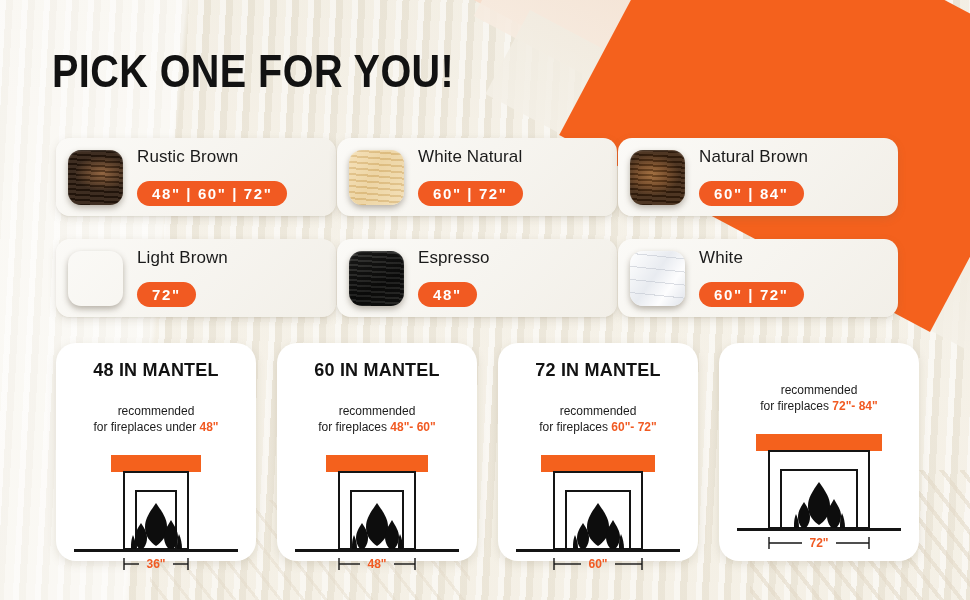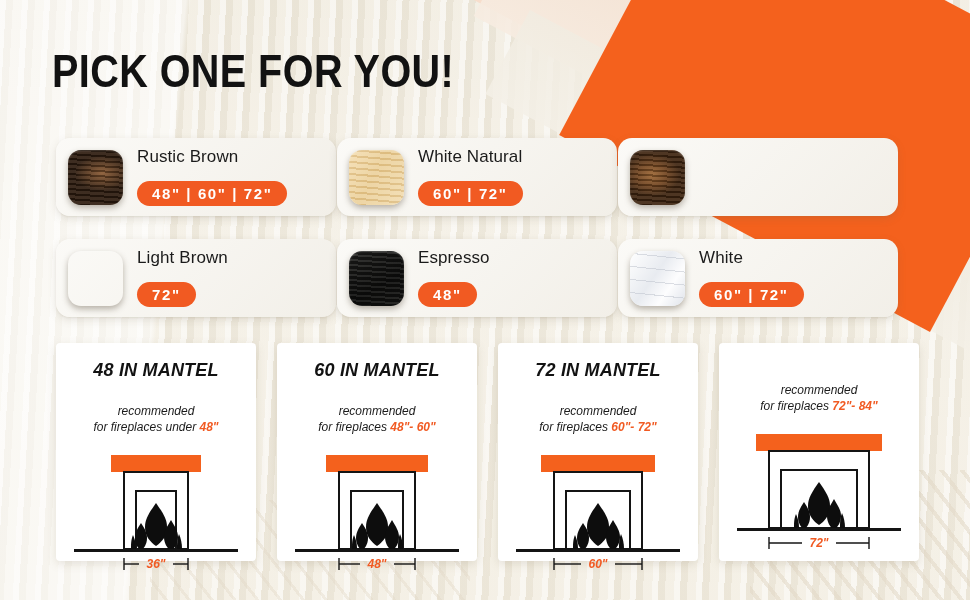--- a/index.html
+++ b/index.html
@@ -132,23 +132,23 @@
     padding:4px 15px; font-size:15px; font-weight:bold;
     letter-spacing:1.6px; align-self:flex-start; white-space:nowrap;
   }
 
   
   .mantel-row {
     position:absolute; left:56px; top:343px;
     display:grid; grid-template-columns:repeat(4, 200px); column-gap:21px;
   }
   .mantel-card {
-    height:218px; background:#fff; border-radius:4px;
+    height:218px; background:#fff; border-radius:20px;
     box-shadow:0 3px 10px rgba(120,105,80,.17);
-    padding:17px 10px 0; display:flex; flex-direction:column; align-items:center;font-style:italic;
+    padding:17px 10px 0; display:flex; flex-direction:column; align-items:center;
   }
   .mantel-title {
     font-family:"Liberation Sans Narrow","Liberation Sans",sans-serif;
     font-size:18px; font-weight:bold; color:#121212; letter-spacing:.2px;
   }
   .mantel-sub {
     margin-top:23px; font-size:12px; color:#1b1b1b;
     text-align:center; line-height:1.32;
   }
   .mantel-sub .hl { color:#f15a22; font-weight:bold; }
@@ -182,20 +182,24 @@
       </div>
       <div class="swatch-card">
         <div class="swatch-tile tile-rustic-natural"></div>
         <div class="swatch-text">
           <div class="swatch-name">White Natural</div>
           <div class="size-pill">60"  |  72"</div>
         </div>
       </div>
       <div class="swatch-card">
         <div class="swatch-tile tile-natural-brown"></div>
+        <div class="swatch-text">
+          <div class="swatch-name">Natural Brown</div>
+          <div class="size-pill">60"  |  84"</div>
+        </div>
       </div>
       <div class="swatch-card">
         <div class="swatch-tile tile-light-brown"></div>
         <div class="swatch-text">
           <div class="swatch-name">Light Brown</div>
           <div class="size-pill">72"</div>
         </div>
       </div>
       <div class="swatch-card">
         <div class="swatch-tile tile-espresso"></div>

